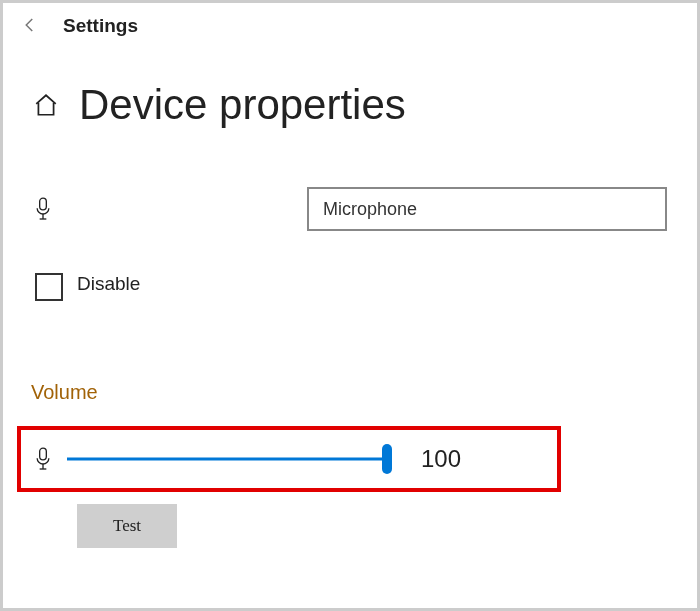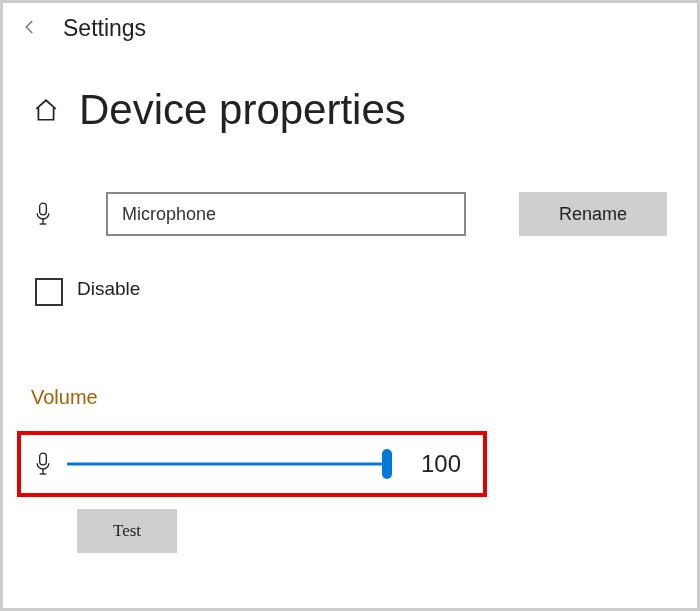--- a/index.html
+++ b/index.html
@@ -18,23 +18,23 @@
       padding: 12px 18px 0 18px;
       gap: 24px;
     }
     .back-arrow {
       color: #666;
       font-size: 18px;
       line-height: 1;
       cursor: pointer;
     }
     .topbar-title {
-      font-size: 23px;
-      color: #222;
-      font-weight: 400;
+      font-size: 19px;
+      color: #222;
+      font-weight: 700;
     }
     .header-row {
       display: flex;
       align-items: center;
       gap: 20px;
       padding: 44px 30px 10px 30px;
     }
     .home-icon svg { width: 26px; height: 26px; display:block; }
     .page-title {
       font-size: 42px;
@@ -87,21 +87,21 @@
     }
     .volume-heading {
       font-size: 20px;
       font-weight: 400;
       color: #a16207;
       padding: 80px 30px 0 28px;
     }
     .volume-block {
       position: relative;
       margin: 26px 0 0 14px;
-      width: 470px;
+      width: 544px;
     }
     .highlight-box {
       position: absolute;
       inset: 0;
       border: 4px solid #e10000;
       pointer-events: none;
       height: 66px;
       top: -4px;
     }
     .volume-row {
@@ -179,21 +179,20 @@
 <div class="name-row">
   <span class="mic-icon">
     <svg viewBox="0 0 24 30" fill="none" stroke="#222" stroke-width="1.6">
       <rect x="8" y="2" width="8" height="14" rx="4"></rect>
       <path d="M5 14 a7 7 0 0 0 14 0"></path>
       <line x1="12" y1="21" x2="12" y2="27"></line>
       <line x1="8" y1="27" x2="16" y2="27"></line>
     </svg>
   </span>
   <input class="device-name-input" type="text" value="Microphone" style="">
-  <button class="rename-btn">Rename</button>
 </div>
 
 <div class="disable-row">
   <span class="checkbox"></span>
   <span class="disable-label">Disable</span>
 </div>
 
 <div class="volume-heading">Volume</div>
 
 <div class="volume-block">

